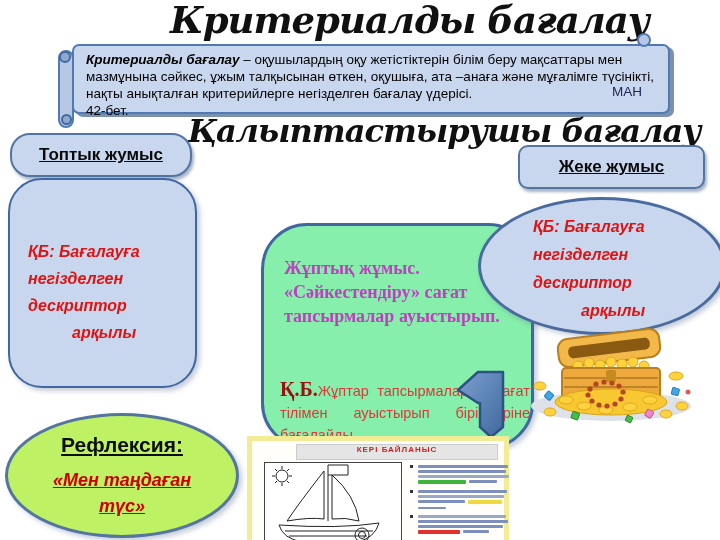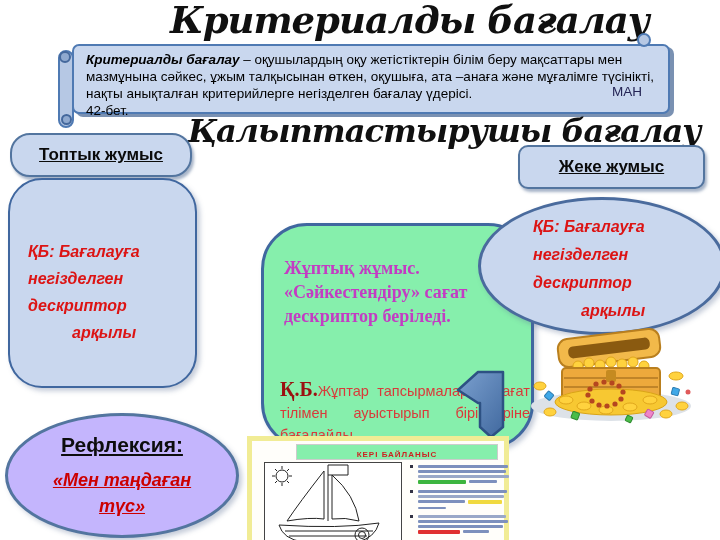--- a/index.html
+++ b/index.html
@@ -96,21 +96,21 @@
   .pair-p2 .p2-lead{
     font-family:"Liberation Serif",serif;font-weight:bold;color:#9b1010;font-size:20px;
   }
 
   
   .arrow-wrap{left:450px;top:363px;width:61px;height:80px;}
 
   
   .reflect{
     left:5px;top:413px;width:228px;height:119px;border-radius:50%;
-    background:#c4b5fd;border:3.5px solid #53759f;text-align:center;
+    background:#bef264;border:3.5px solid #53759f;text-align:center;
     box-shadow:3px 3px 5px rgba(90,110,145,.35);
   }
   .reflect-title{
     margin-top:17px;font-size:21px;font-weight:bold;color:#0d0d0d;
     text-decoration:underline;
   }
   .reflect-phrase{
     margin:10px auto 0;width:150px;font-size:18px;font-weight:bold;
     font-style:italic;color:#cc0000;text-decoration:underline;line-height:26px;
   }
@@ -118,22 +118,22 @@
   
   .treasure{left:526px;top:326px;width:170px;height:100px;}
 
   
   .worksheet{
     left:247px;top:436px;width:252px;height:112px;background:#fffefa;
     border:5px solid #f1ec95;
   }
   .ws-titlebar{
     position:absolute;left:44px;top:3px;width:200px;height:14px;
-    border:1px solid #cccccc;background:#86efac;
-    display:flex;align-items:flex-end;justify-content:center;
+    border:1px solid #cccccc;background:#e5e5e5;
+    display:flex;align-items:flex-start;justify-content:center;
   }
   .ws-title{
     font-size:8px;font-weight:bold;color:#cc2222;letter-spacing:1px;white-space:nowrap;
   }
   .ws-sailbox{
     position:absolute;left:12px;top:21px;width:136px;height:84px;
     border:1px solid #444;background:#fff;
   }
   .ws-textcol{position:absolute;left:158px;top:24px;width:92px;}
   .ws-item{position:relative;padding-left:8px;margin-bottom:6px;}
@@ -181,21 +181,21 @@
       <div>негізделген</div>
       <div>дескриптор</div>
       <div>арқылы</div>
     </div>
   </div>
 
   <div class="abs pair-box">
     <div class="pair-p1">
       <div>Жұптық жұмыс.</div>
       <div>«Сәйкестендіру» сағат</div>
-      <div>дескриптор беріледі.</div>
+      <div>тапсырмалар ауыстырып.</div>
     </div>
     <div class="pair-p2"><span class="p2-lead">Қ.Б.</span><span>Жұптар тапсырмаларын сағат тілімен ауыстырып бірін-біріне бағалайды.</span></div>
   </div>
 
   <div class="abs kb-ellipse">
     <div class="kb-text">
       <div>ҚБ: Бағалауға</div>
       <div>негізделген</div>
       <div>дескриптор</div>
       <div>арқылы</div>

